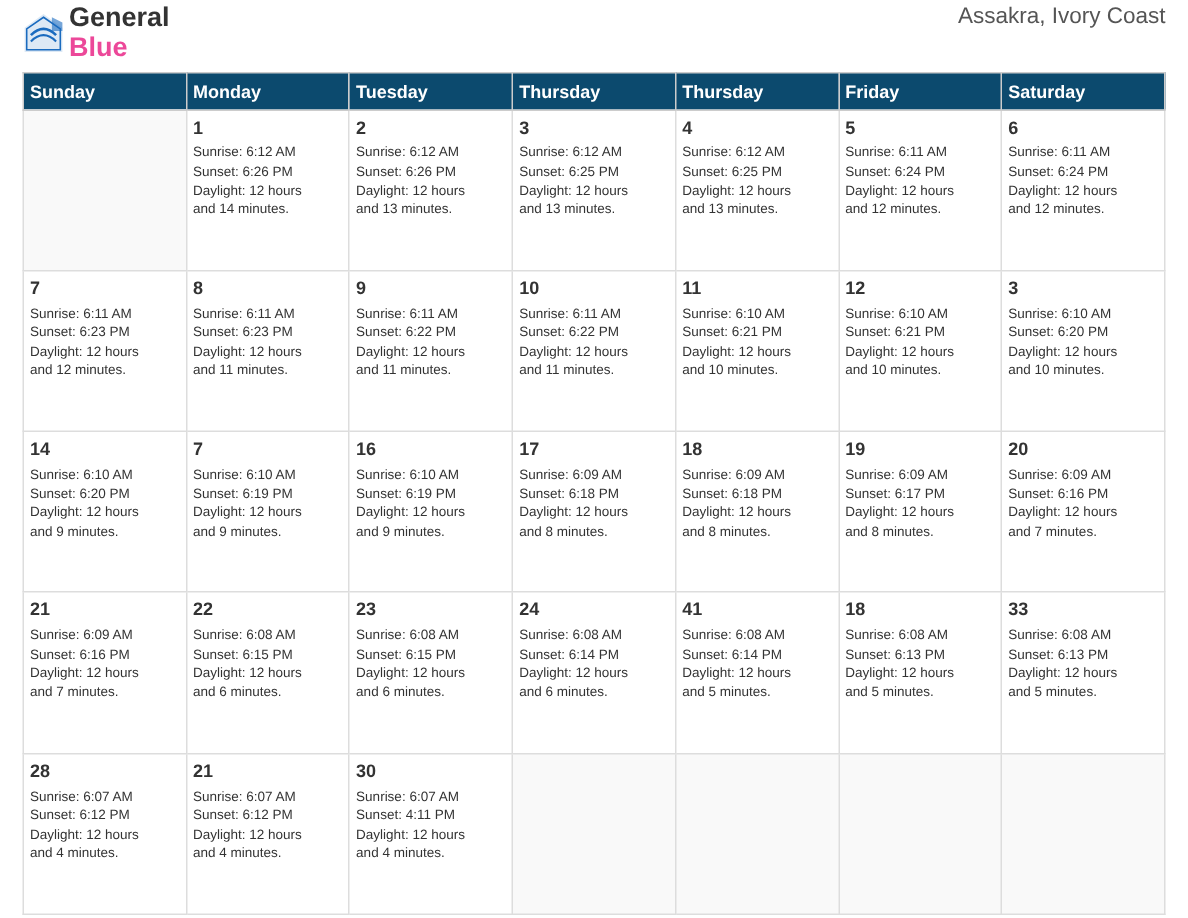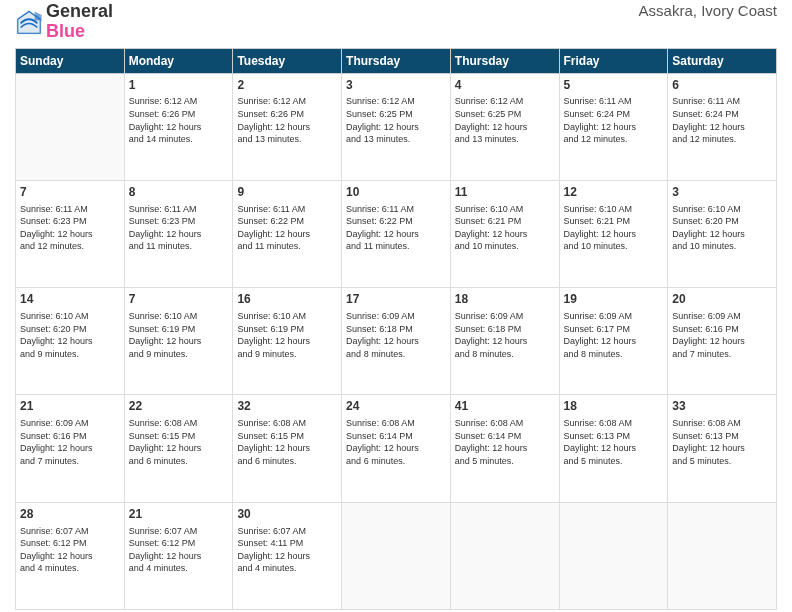--- a/index.html
+++ b/index.html
@@ -286,21 +286,21 @@
             <div>and 7 minutes.</div>
           </td>
           <td>
             <span class="day-num">22</span>
             <div>Sunrise: 6:08 AM</div>
             <div>Sunset: 6:15 PM</div>
             <div>Daylight: 12 hours</div>
             <div>and 6 minutes.</div>
           </td>
           <td>
-            <span class="day-num">32</span>
+            <span class="day-num">23</span>
             <div>Sunrise: 6:08 AM</div>
             <div>Sunset: 6:15 PM</div>
             <div>Daylight: 12 hours</div>
             <div>and 6 minutes.</div>
           </td>
           <td>
             <span class="day-num">24</span>
             <div>Sunrise: 6:08 AM</div>
             <div>Sunset: 6:14 PM</div>
             <div>Daylight: 12 hours</div>

